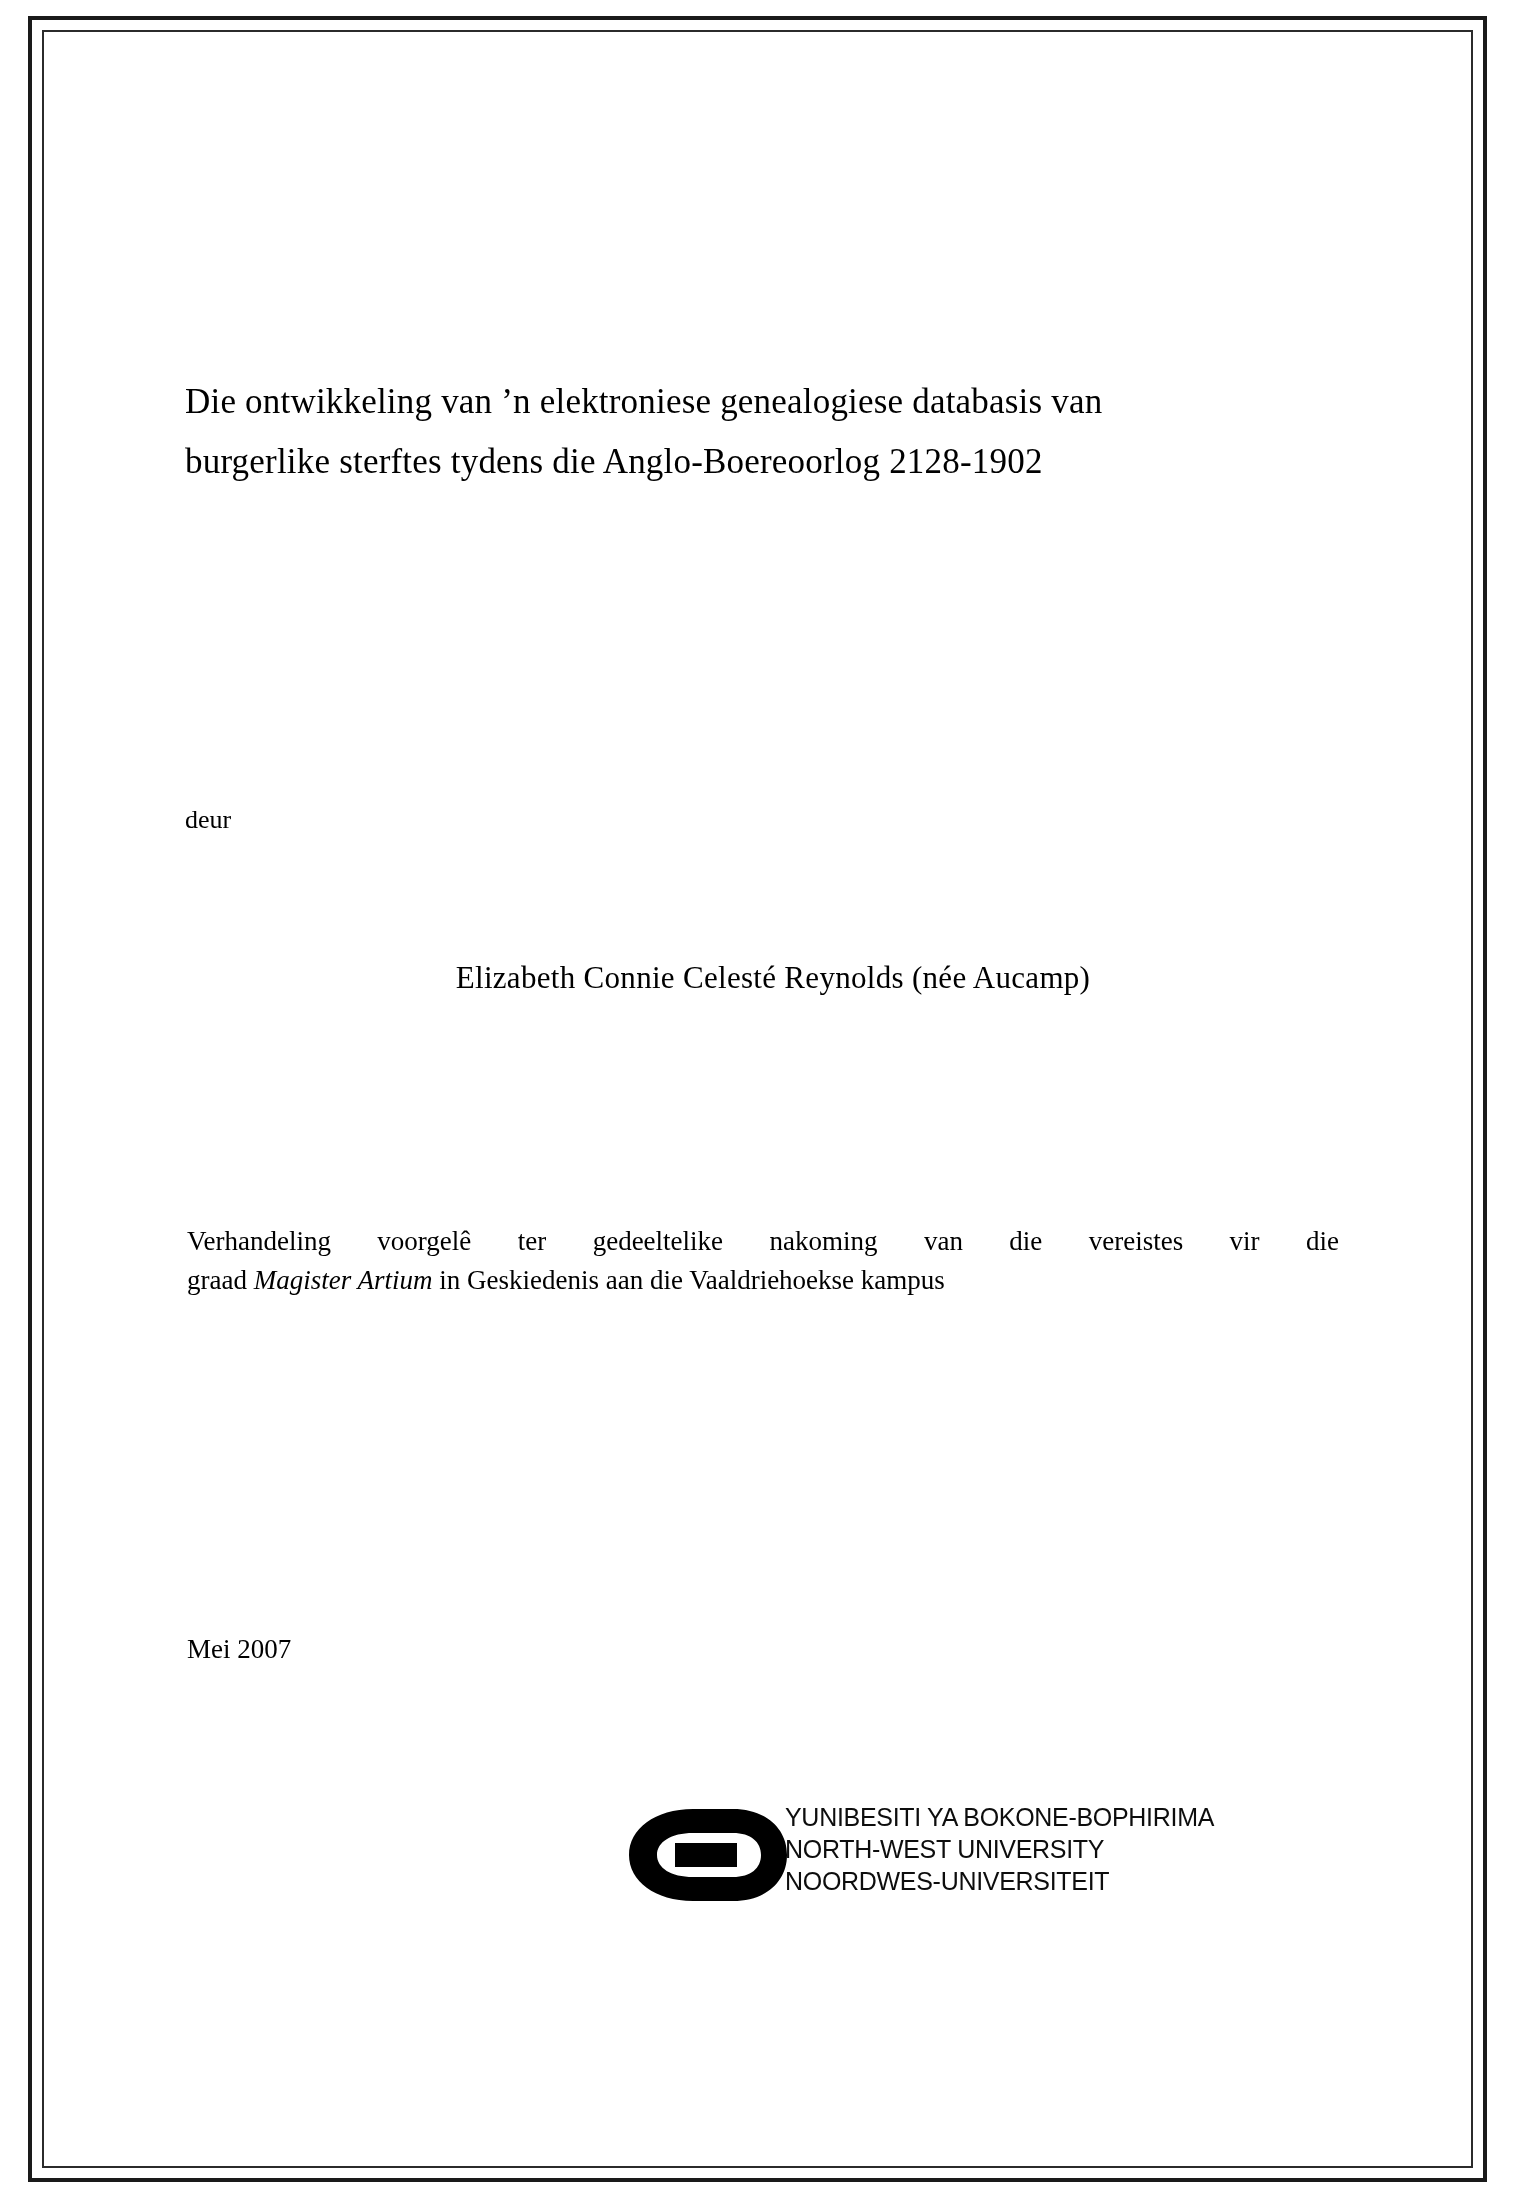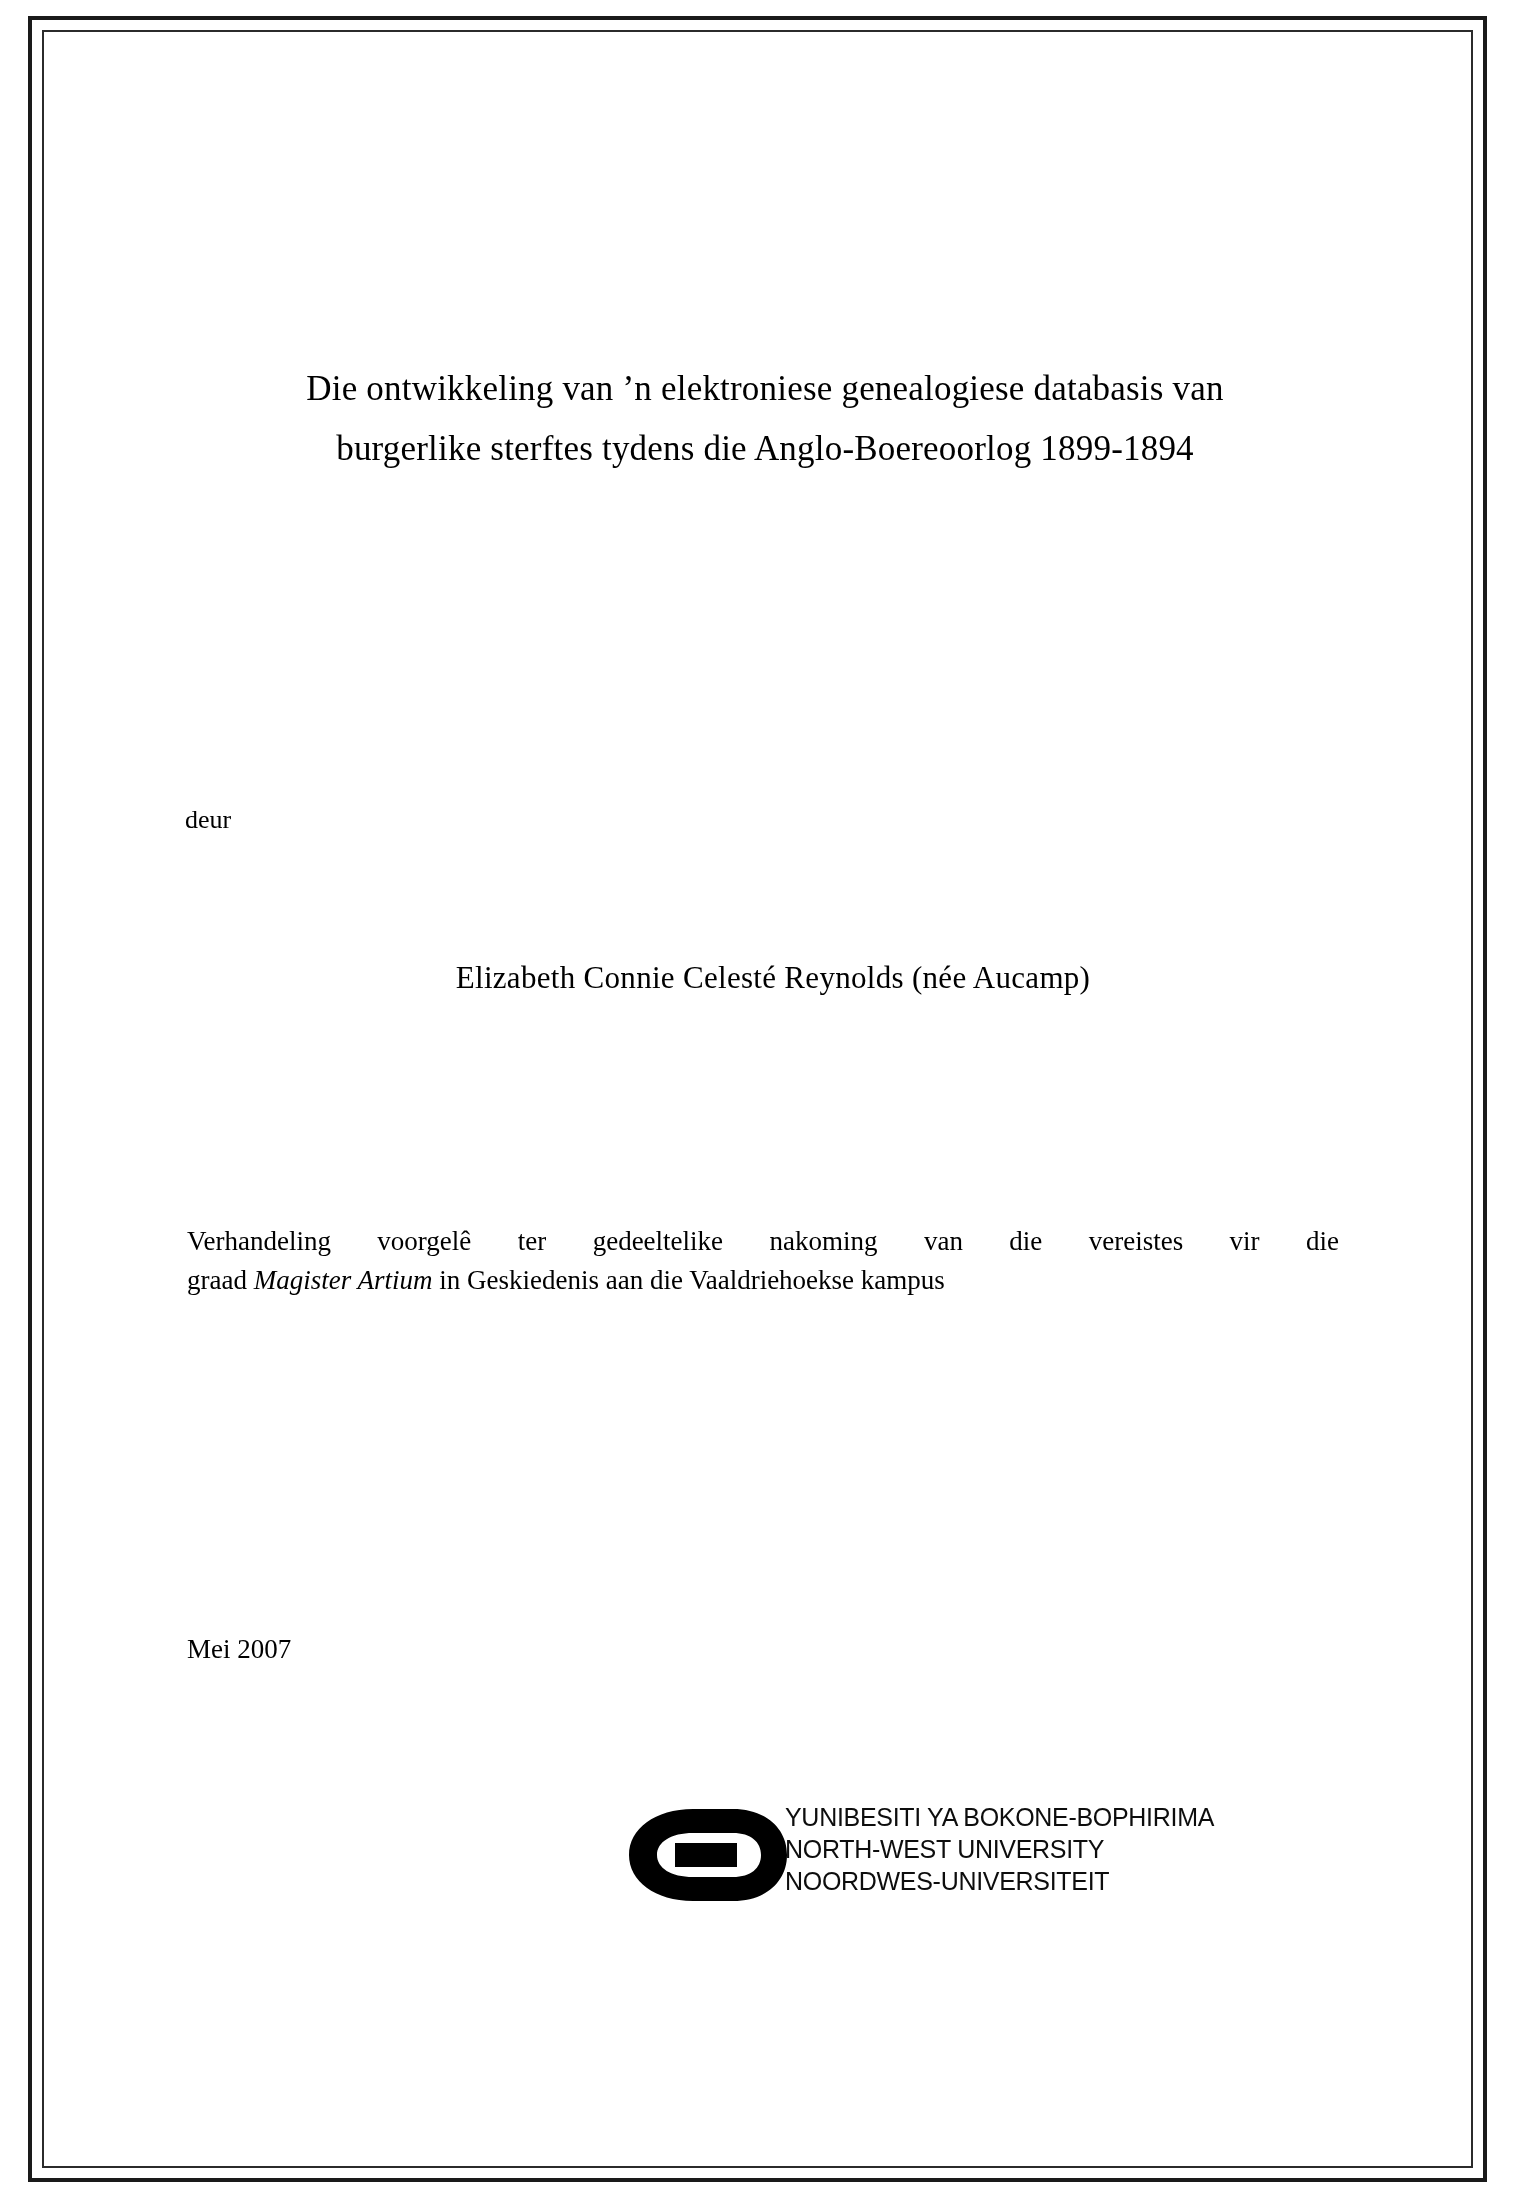--- a/index.html
+++ b/index.html
@@ -53,23 +53,23 @@
     position: absolute;
     left: 185px;
     top: 0;
     width: 1160px;
     height: 2206px;
   }
 
   .title-block {
     position: absolute;
     left: 0;
-    top: 359px;
+    top: 372px;
     width: 1160px;
-    text-align: center;
+    text-align: left;
   }
   .title-line {
     font-size: 35px;
     line-height: 1.72;
     letter-spacing: 0.2px;
   }
 
   .byline-label {
     position: absolute;
     left: 0;
@@ -150,21 +150,21 @@
 
 <div class="page-scan">
 
   <div class="page-frame-outer"></div>
   <div class="page-frame-inner"></div>
 
   <div class="content">
 
     <div class="title-block">
       <div class="title-line">Die ontwikkeling van ’n elektroniese genealogiese databasis van</div>
-      <div class="title-line">burgerlike sterftes tydens die Anglo-Boereoorlog 1899-1894</div>
+      <div class="title-line">burgerlike sterftes tydens die Anglo-Boereoorlog 2128-1902</div>
     </div>
 
     <div class="byline-label">deur</div>
 
     <div class="author-name">Elizabeth Connie Celesté Reynolds (née Aucamp)</div>
 
     <div class="statement">
       <div class="just">Verhandeling voorgelê ter gedeeltelike nakoming van die vereistes vir die</div>
       <div class="l2"><span>graad </span><em>Magister Artium</em><span> in Geskiedenis aan die Vaaldriehoekse kampus</span></div>
     </div>

